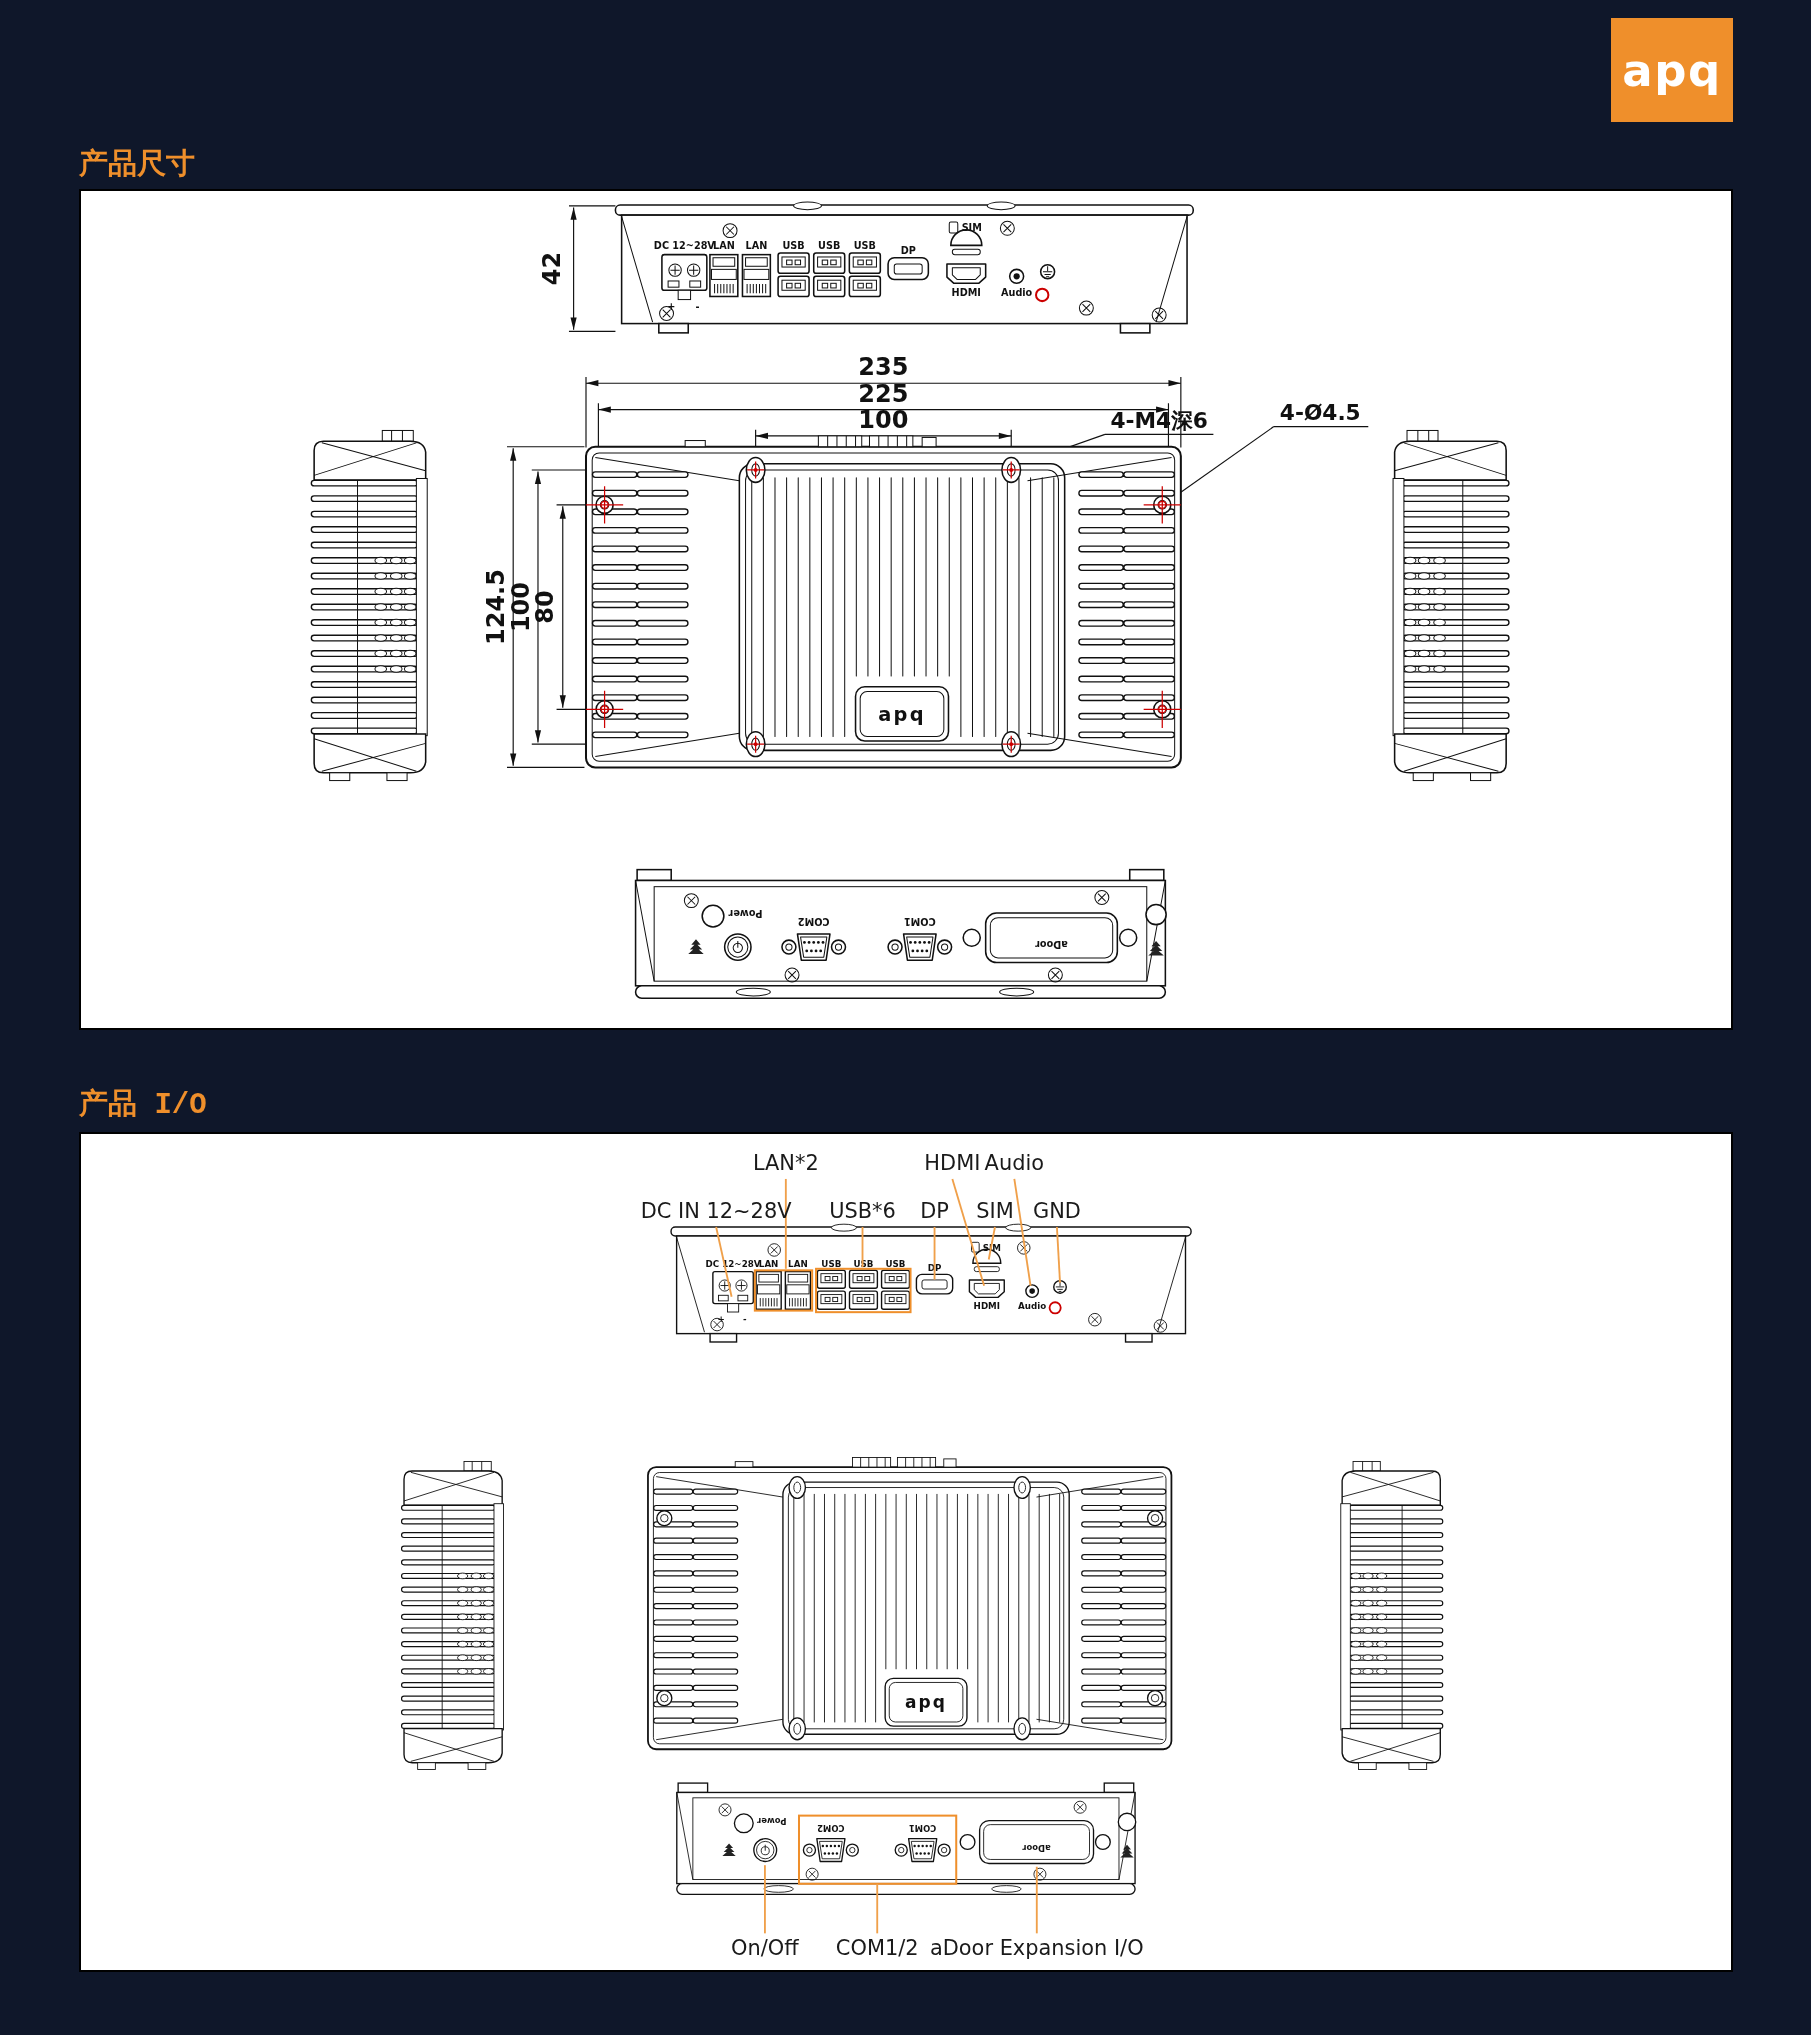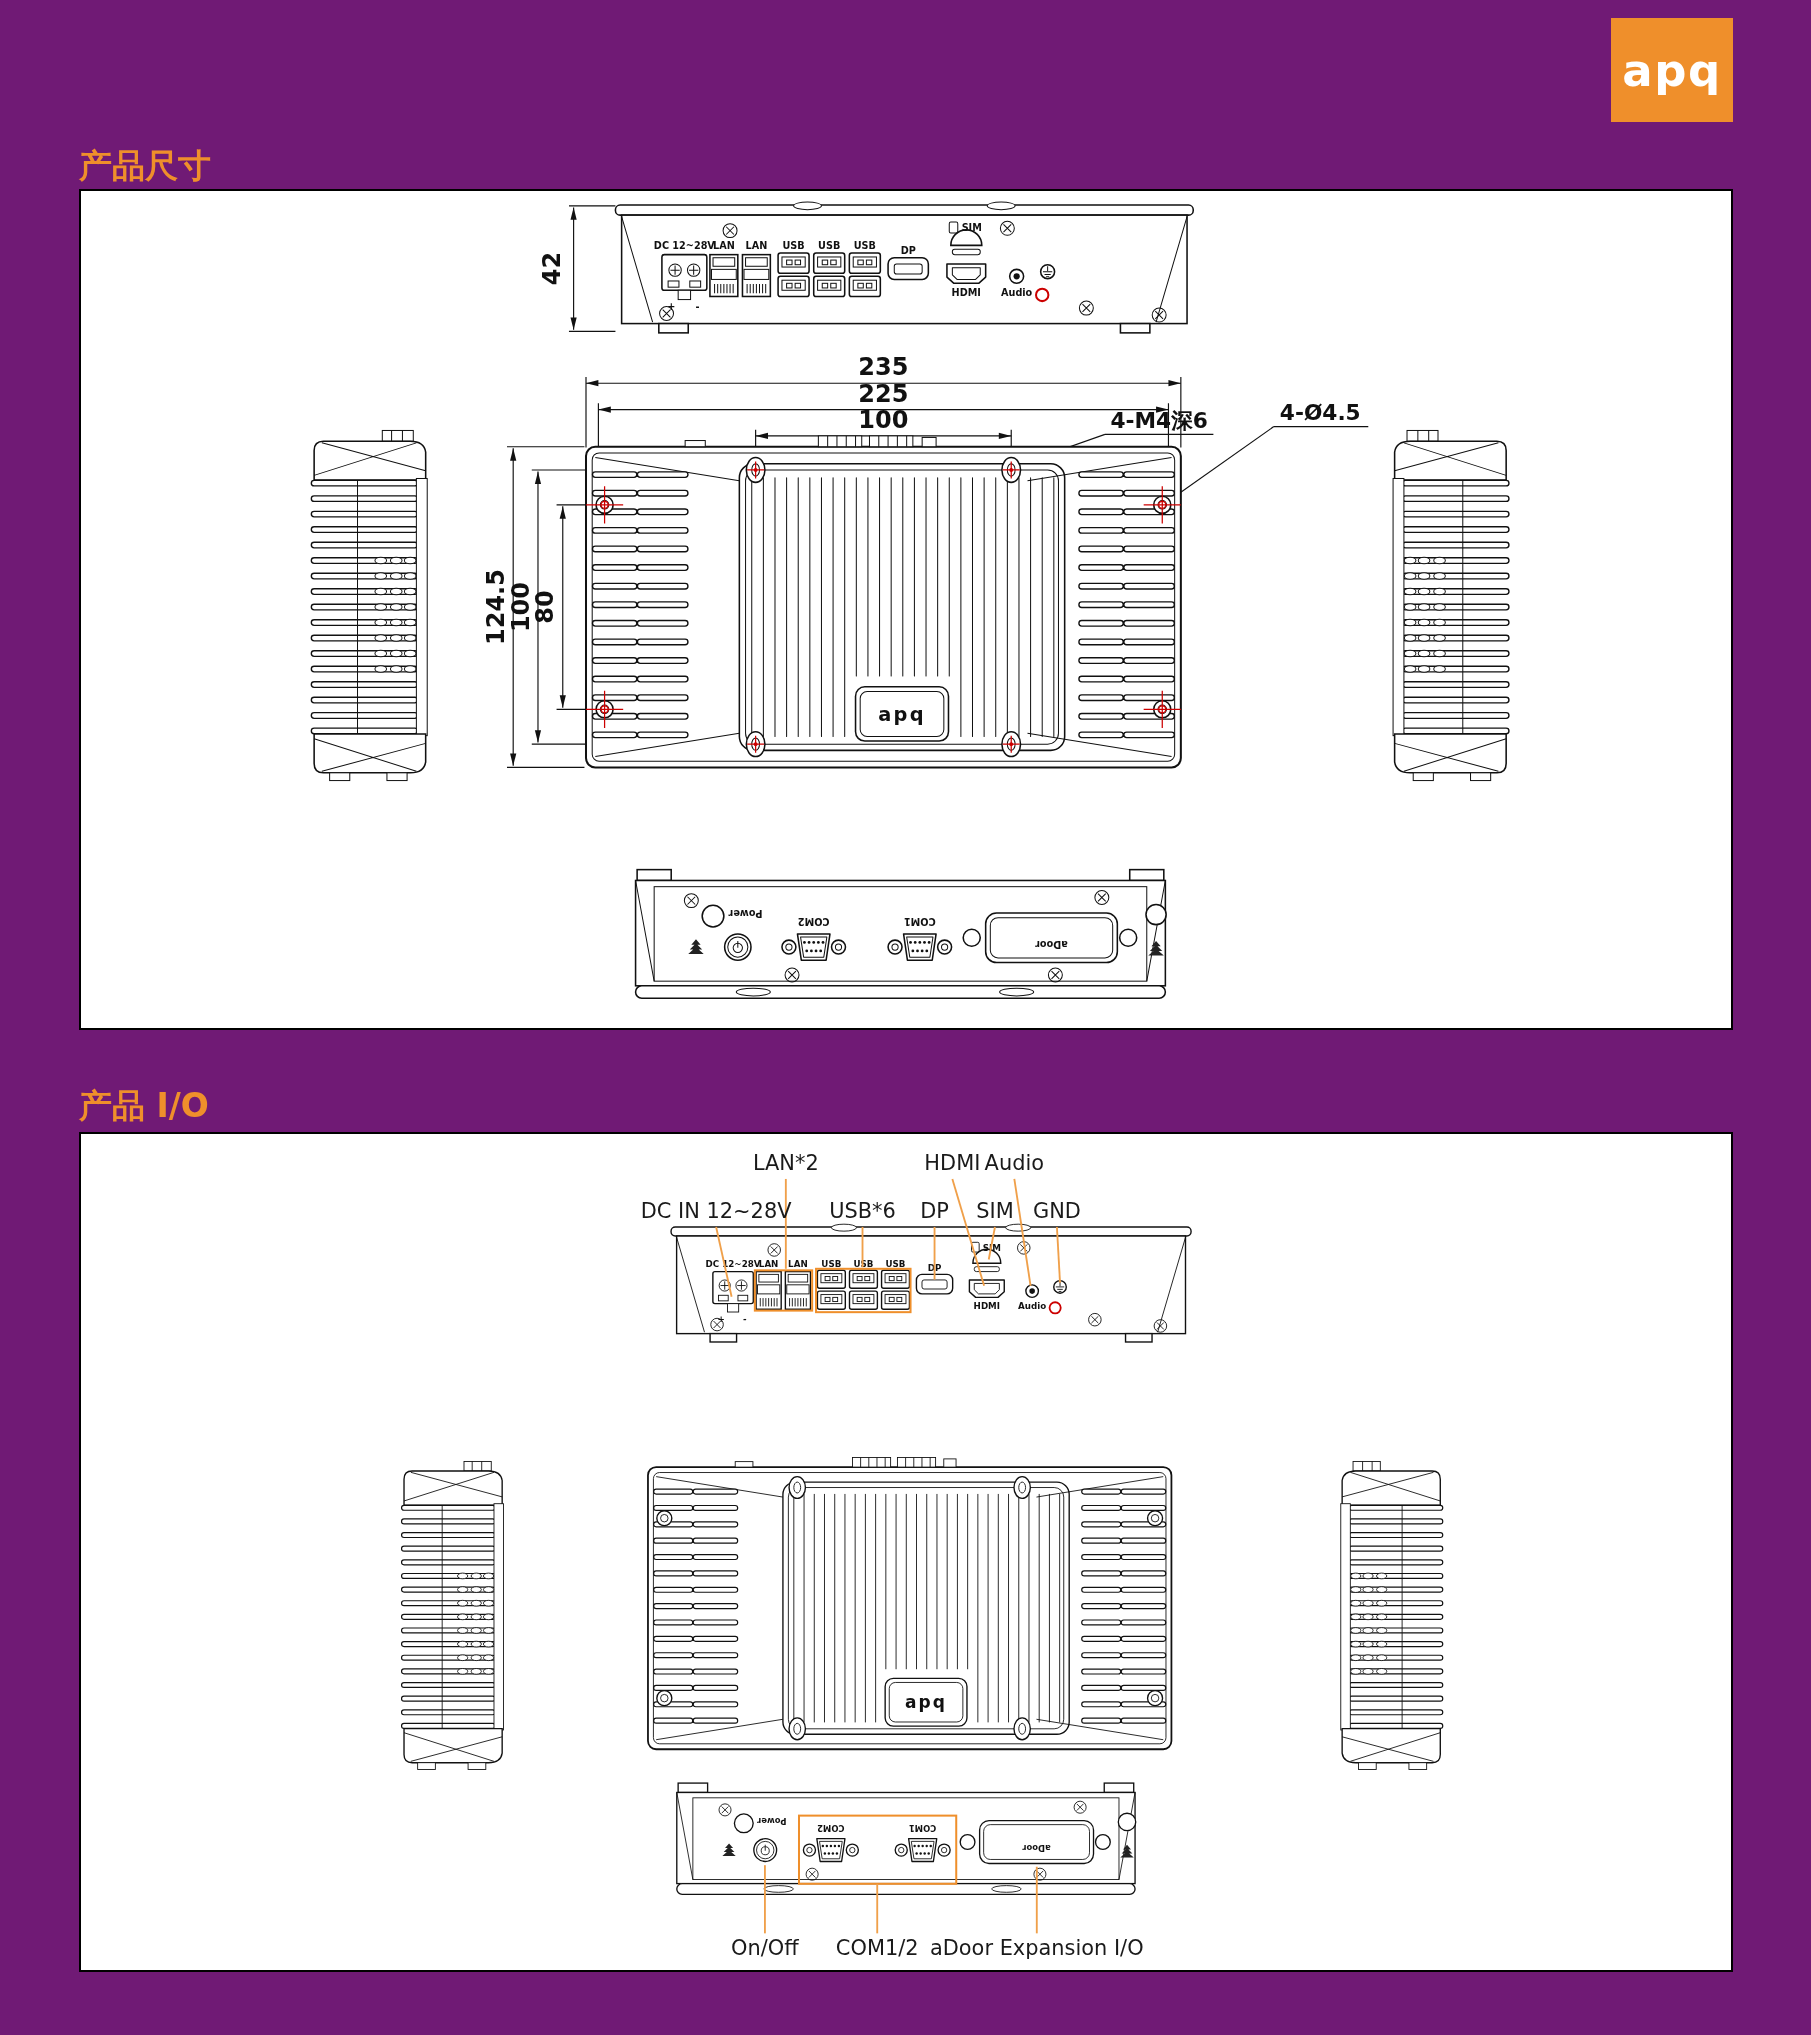--- a/index.html
+++ b/index.html
@@ -1,20 +1,20 @@
 <!DOCTYPE html>
 <html style="font-size:12.4px"><head>
 <meta charset="utf-8">
 <style>
   html,body{margin:0;padding:0;background:#fff;font-family:"DejaVu Sans",sans-serif;}
-  .page{position:relative;width:1811px;height:2035px;background:#701a75;overflow:hidden;}
+  .page{position:relative;width:1811px;height:2035px;background:#0f172a;overflow:hidden;}
   .logo{position:absolute;left:1611px;top:18px;width:122px;height:104px;background:#EF8F2B;
         display:flex;align-items:center;justify-content:center;}
   .logo span{color:#fff;font-size:45px;font-weight:bold;letter-spacing:1.5px;}
-  .sec-title{position:absolute;left:79px;color:#EF8F2B;font-size:33px;font-weight:bold;white-space:nowrap;}
+  .sec-title{position:absolute;left:79px;color:#EF8F2B;font-size:29px;font-weight:bold;white-space:nowrap;font-family:Liberation Mono, monospace;}
   #t1{top:144px;} #t2{top:1084px;}
   .frame{position:absolute;left:79px;width:1654px;border:2.3px solid #000;box-sizing:border-box;background:#fff;}
   #box1{top:189px;height:841px;} #box2{top:1132px;height:840px;}
   svg{display:block;}
   svg text{font-family:"DejaVu Sans",sans-serif;fill:#111;}
   .dim{font-size:31px;font-weight:bold;}
   .ann{font-size:28px;font-weight:bold;}
   .lbl{font-size:27px;fill:#1a1a1a;}
   .ty{font-size:12.5px;font-weight:bold;}
   .pl{font-size:25px;font-weight:bold;letter-spacing:3px;}

